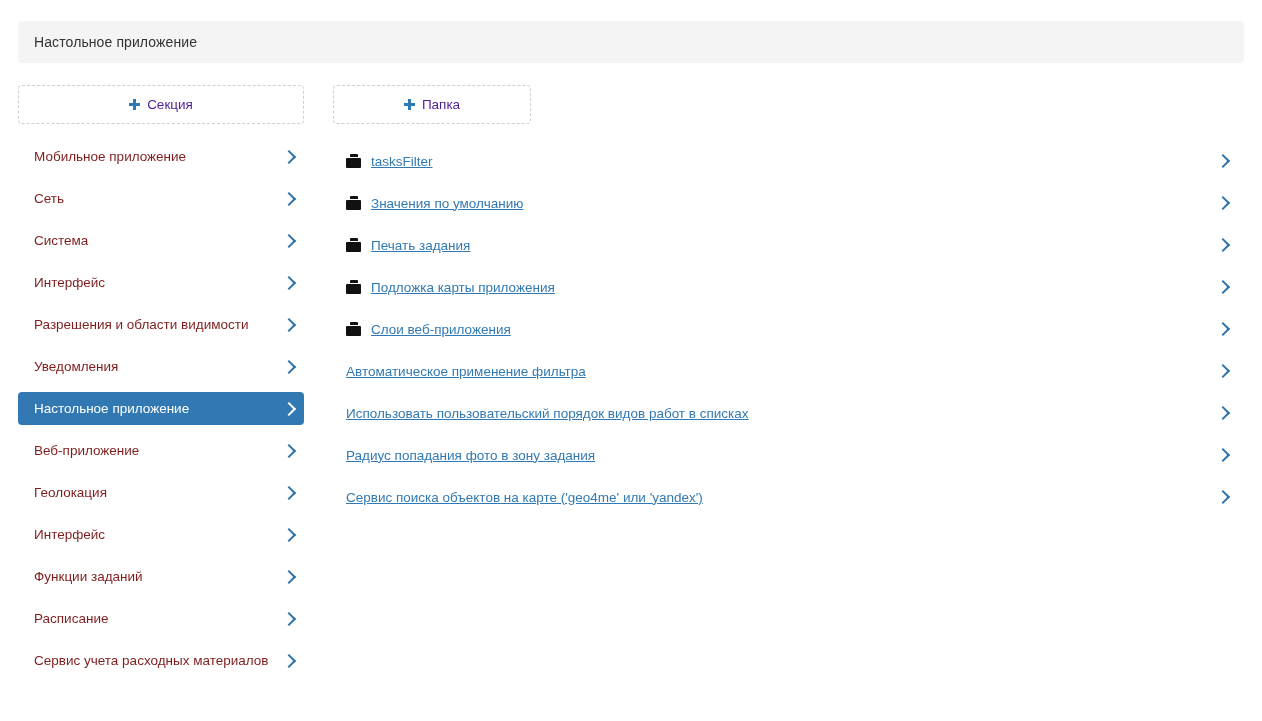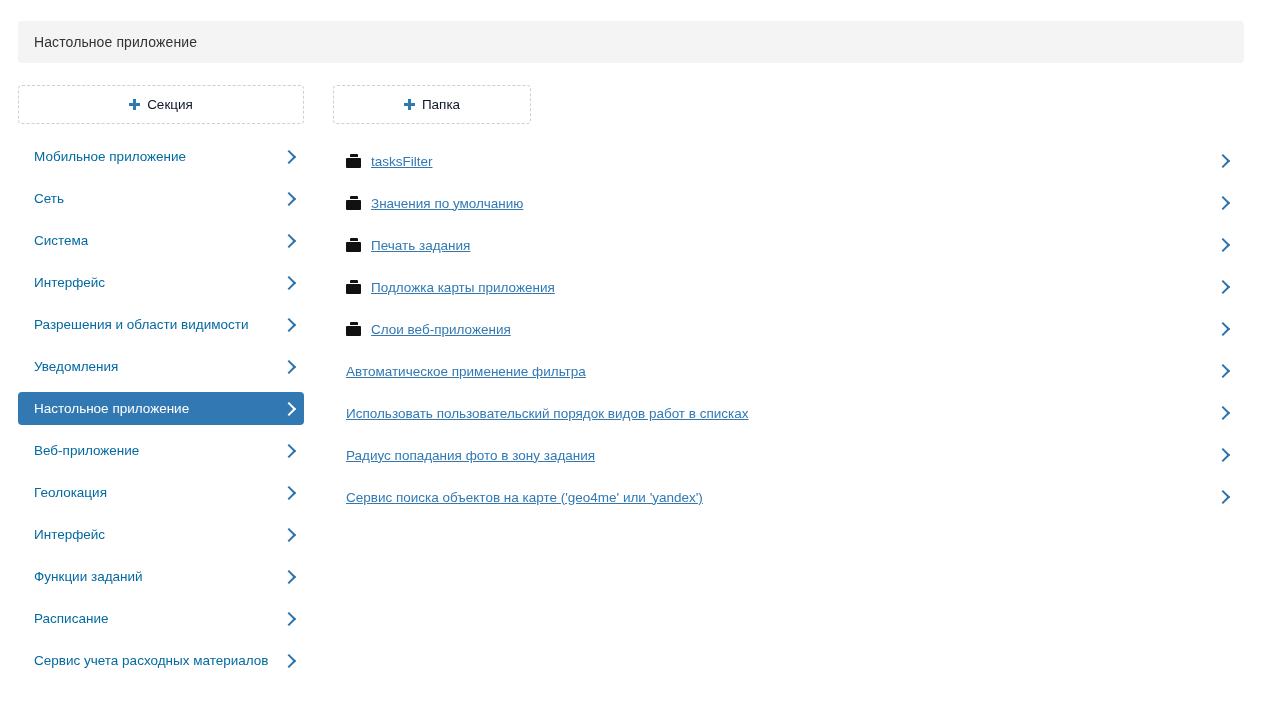--- a/index.html
+++ b/index.html
@@ -48,21 +48,21 @@
   }
   .action-btn {
     height: 39px;
     border: 1px dashed #cfcfcf;
     border-radius: 4px;
     background: #ffffff;
     display: flex;
     align-items: center;
     justify-content: center;
     cursor: pointer;
-    color: #0f172a;
+    color: #4c1d95;
     font-size: 13.5px;
     user-select: none;
   }
   .action-btn.w-section { width: 286px; margin-right: 29px; }
   .action-btn.w-folder  { width: 198px; margin-right: 12px; }
   .action-btn.w-setting { width: 230px; }
 
   .plus-icon {
     display: inline-block;
     position: relative;
@@ -87,21 +87,21 @@
     width: 286px;
   }
   .side-item {
     position: relative;
     min-height: 33px;
     padding: 6px 34px 6px 16px;
     display: flex;
     align-items: center;
     border-radius: 4px;
     cursor: pointer;
-    color: #0369a1;
+    color: #7f1d1d;
     font-size: 13.5px;
     line-height: 20px;
     margin-bottom: 9px;
   }
   .side-item .side-label { max-width: 236px; }
   .side-item.active {
     background: #3279b3;
     color: #ffffff;
   }
   .chev {

